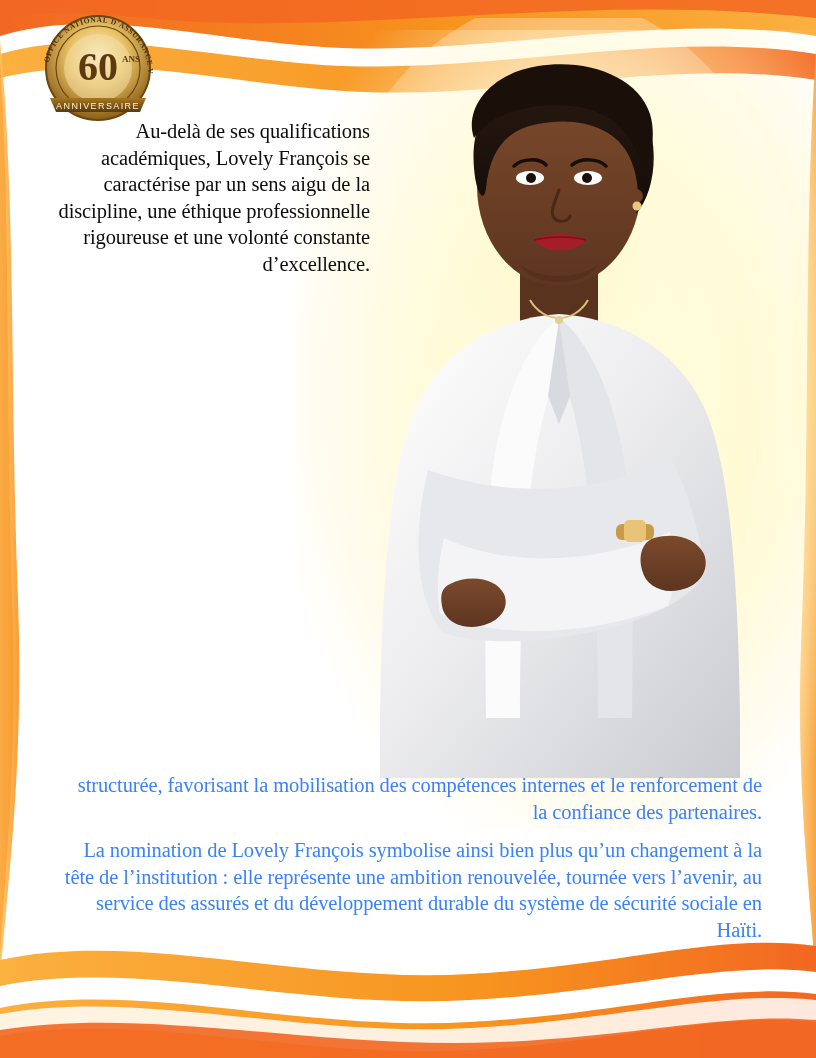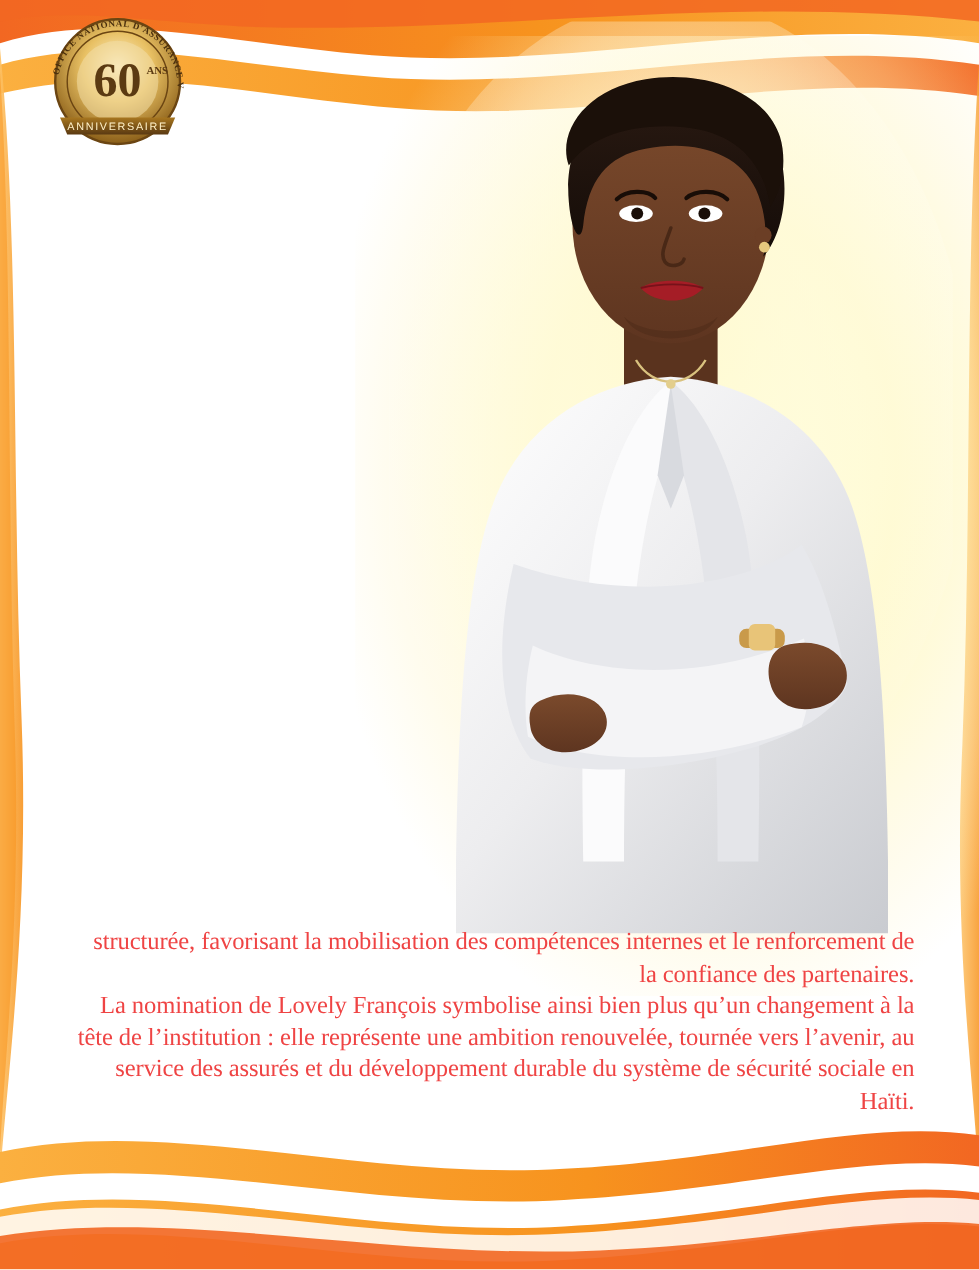--- a/index.html
+++ b/index.html
@@ -74,25 +74,25 @@
   .article p { margin: 0; }
 
   .article-wide {
     position: absolute;
     left: 62px;
     top: 772px;
     width: 700px;
     text-align: right;
     font-size: 20.5px;
     line-height: 26.6px;
-    color: #ef4444;
+    color: #3b82f6;
     letter-spacing: -0.1px;
   }
   .article-wide p { margin: 0; }
-  .article-wide p.para-gap { margin-top: 0px; }
+  .article-wide p.para-gap { margin-top: 12px; }
 </style>
 </head>
 <body>
 
 <div id="page">
 
   <svg class="wave-layer" viewBox="0 0 816 1058" preserveAspectRatio="none">
     <defs>
       <linearGradient id="gradA" x1="0" y1="0" x2="1" y2="0">
         <stop offset="0%" stop-color="#F26722"></stop>
@@ -228,20 +228,21 @@
     <path d="M210,222 C222,214 250,214 262,222 C250,236 222,236 210,222 Z" fill="#A51D26"></path>
     <path d="M210,222 C226,218 248,218 262,222" stroke="#77121A" stroke-width="1.6" fill="none"></path>
 
     <path d="M196,246 C212,262 258,262 274,246 C262,270 208,270 196,246 Z" fill="#4C2A18" opacity="0.5"></path>
 
     <path d="M206,282 C220,306 250,306 264,282" stroke="#D9C27F" stroke-width="2" fill="none"></path>
     <circle cx="235" cy="302" r="4" fill="#E3CE8C"></circle>
   </svg>
 
   <div class="article">
+    <p>Au-delà de ses qualifications académiques, Lovely François se caractérise par un sens aigu de la discipline, une éthique professionnelle rigoureuse et une volonté constante d’excellence.</p>
   </div>
 
   <div class="article-wide">
     <p>structurée, favorisant la mobilisation des compétences internes et le renforcement de la confiance des partenaires.</p>
     <p class="para-gap">La nomination de Lovely François symbolise ainsi bien plus qu’un changement à la tête de l’institution : elle représente une ambition renouvelée, tournée vers l’avenir, au service des assurés et du développement durable du système de sécurité sociale en Haïti.</p>
   </div>
 
 </div>
 
 </body></html>

